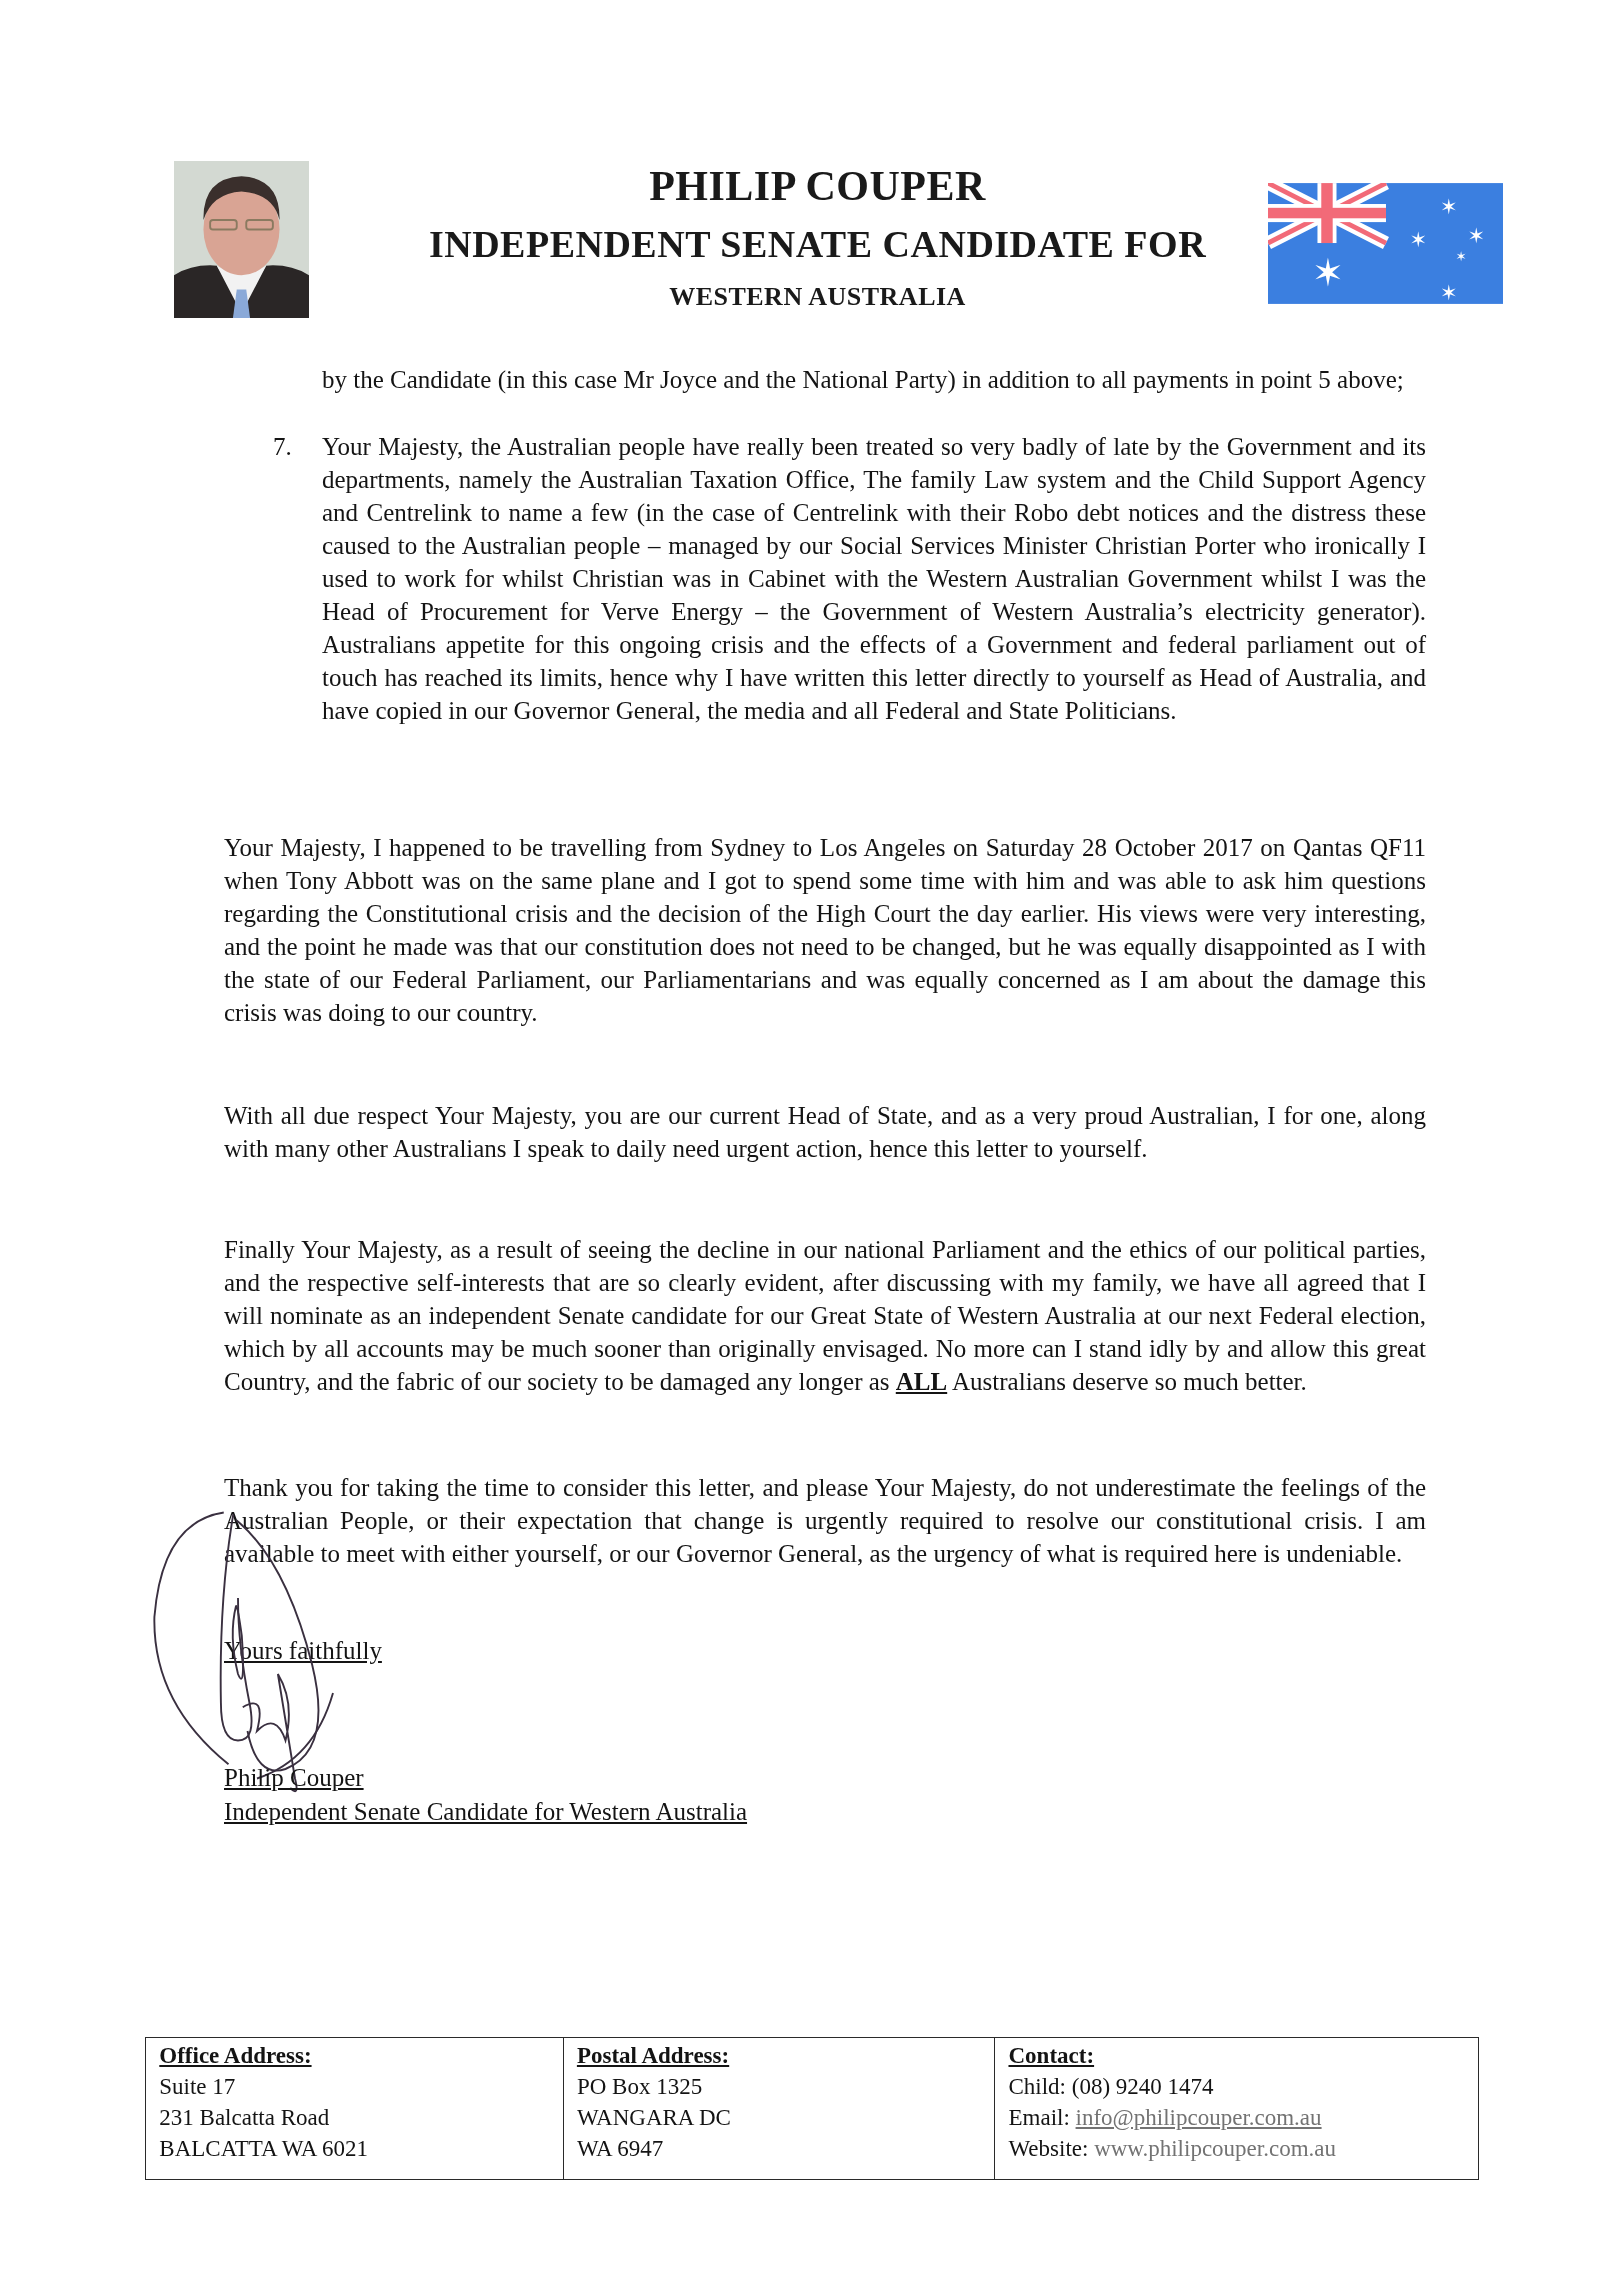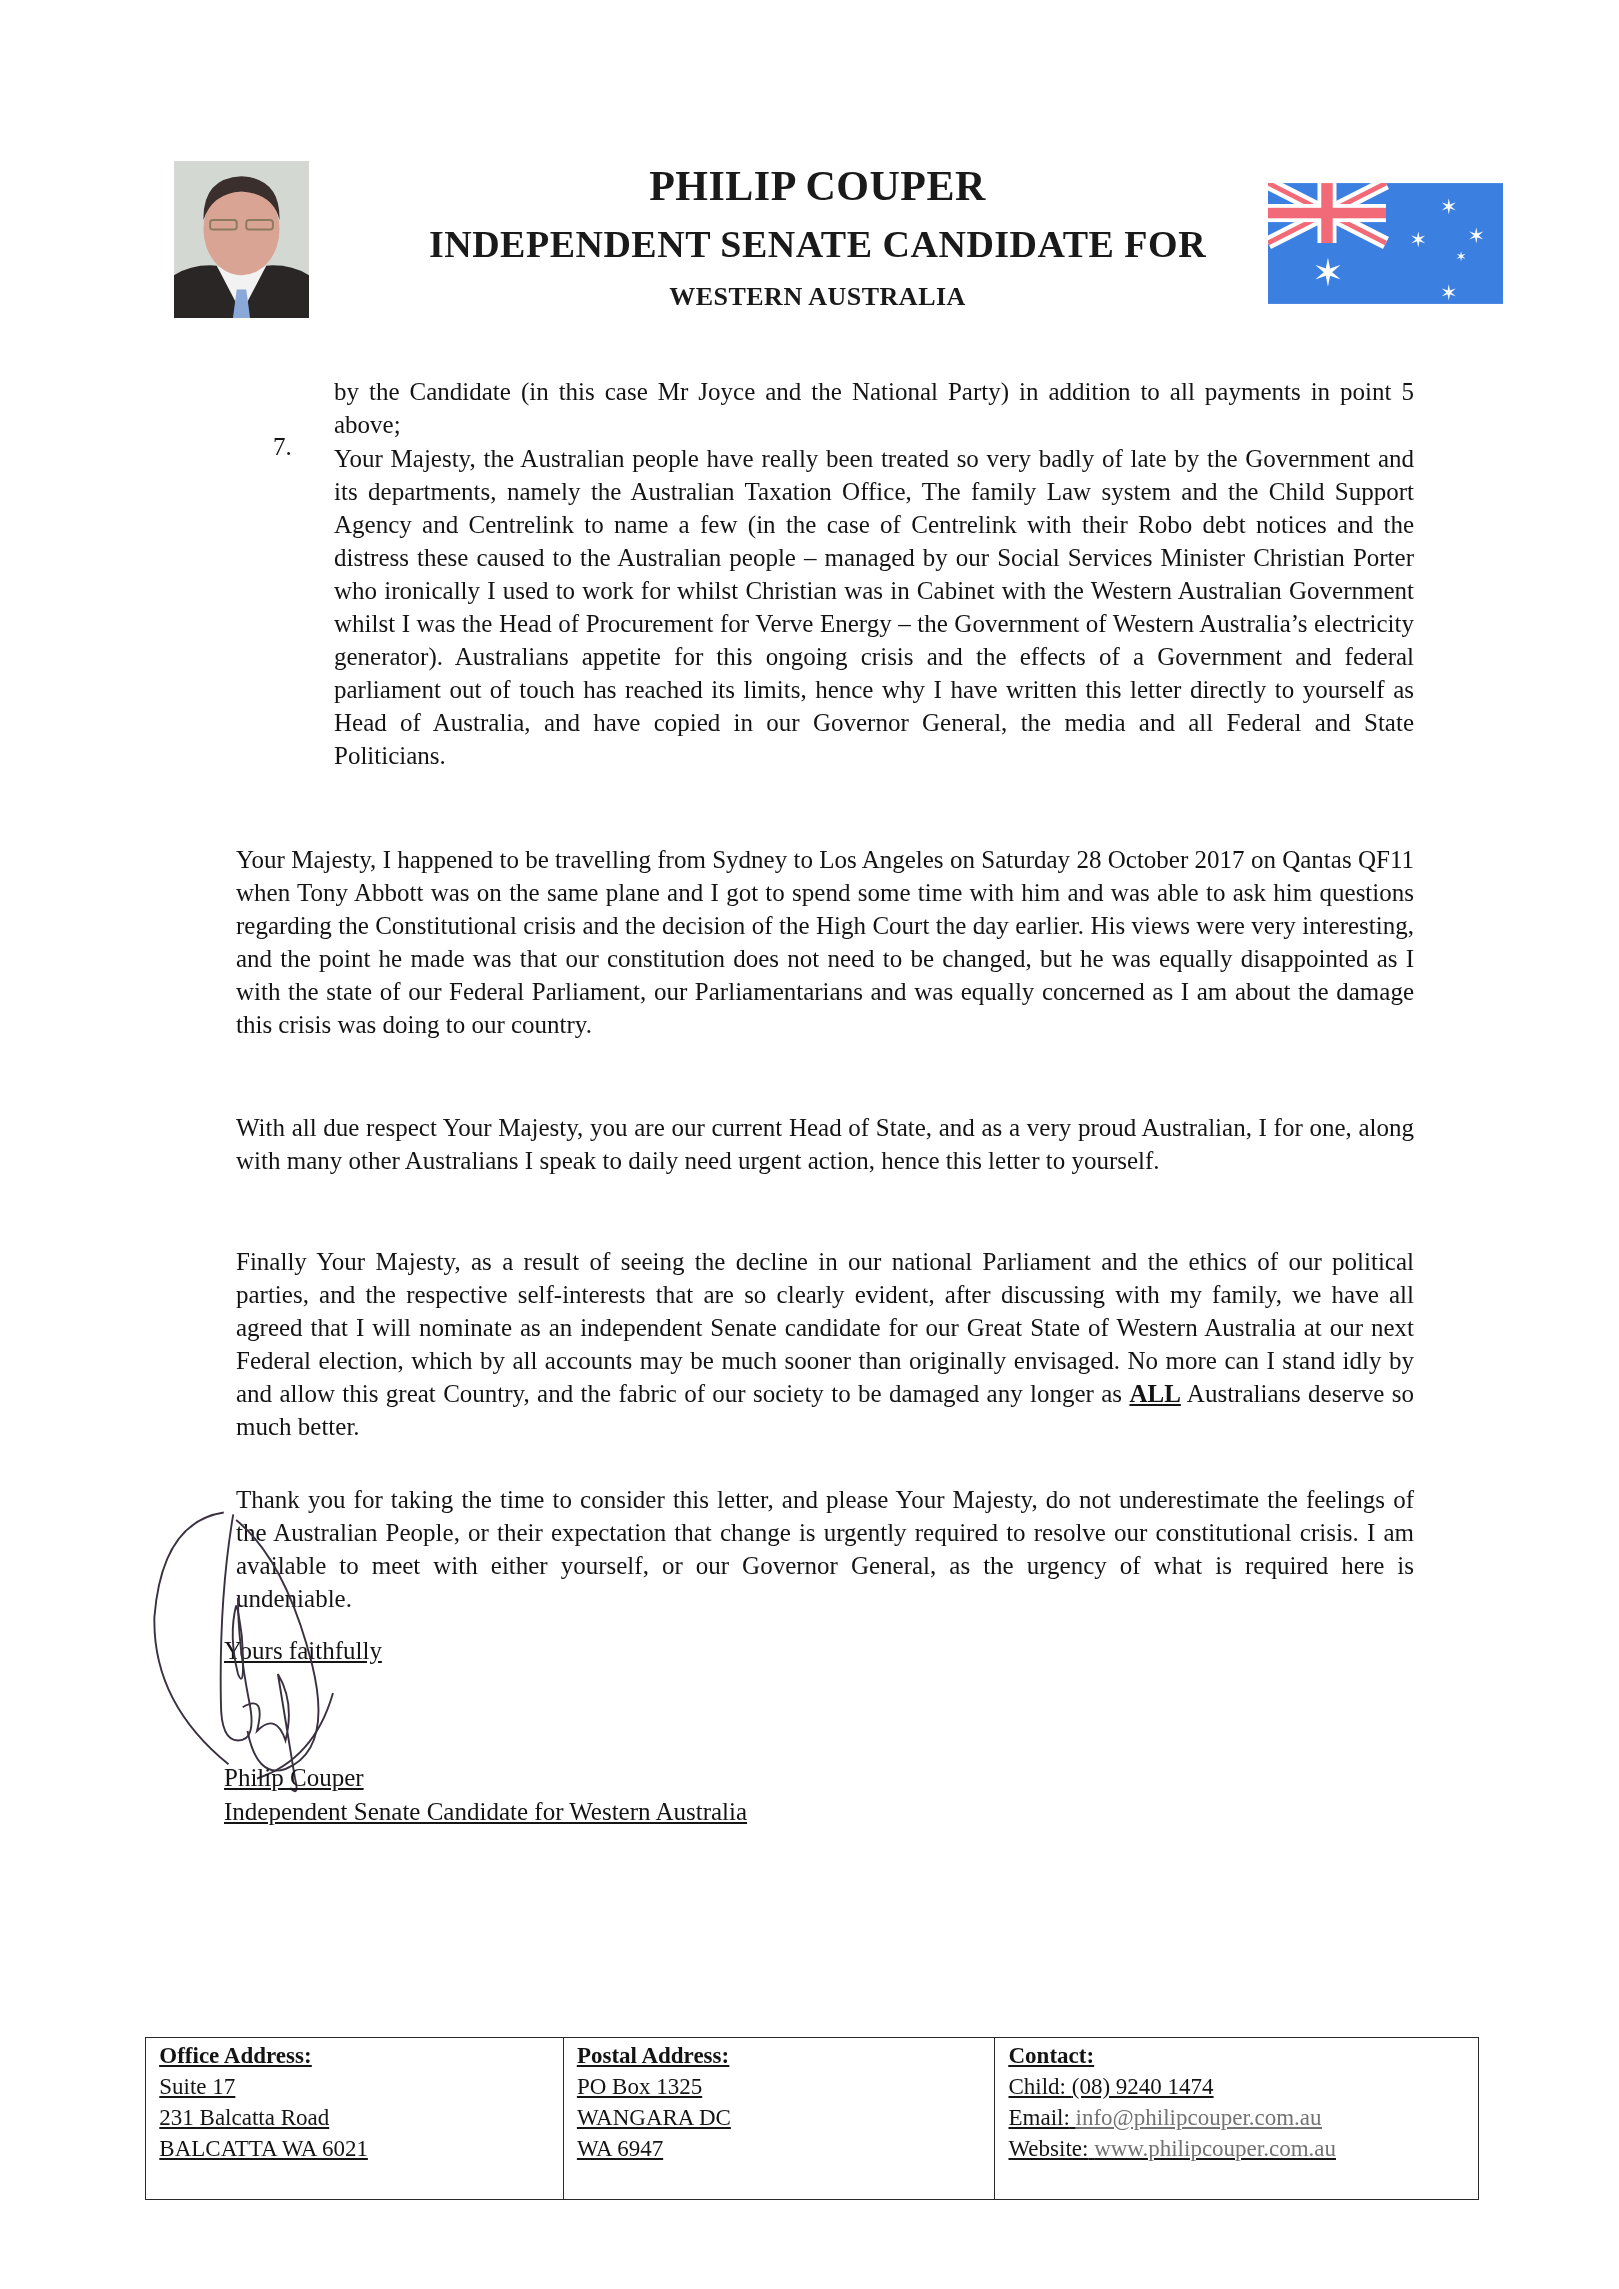--- a/index.html
+++ b/index.html
@@ -8,29 +8,29 @@
   .abs { position: absolute; }
   .photo { left: 174px; top: 161px; width: 135px; height: 157px; overflow: hidden;
            background: linear-gradient(#d6dcd6, #c9cfc8); }
   .title { left: 342px; width: 951px; text-align: center; font-weight: bold;
            color: #1a1a1a; letter-spacing: 0.5px; }
   .t1 { top: 162px; font-size: 42px; line-height: 48px; }
   .t2 { top: 221px; font-size: 38px; line-height: 46px; }
   .t3 { top: 274px; font-size: 26px; line-height: 46px; }
   .flag { left: 1268px; top: 183px; width: 235px; height: 121px; }
   .body { font-size: 25px; line-height: 33px; text-align: justify; }
-  .body p { margin: 12px; }
+  .body p { margin: 0; }
   .ind { left: 322px; width: 1104px; }
   .para { left: 224px; width: 1202px; }
   .lastline { text-align-last: left; }
   .num { left: 273px; font-size: 25px; line-height: 33px; }
   .sig { left: 143px; top: 1503px; width: 285px; height: 304px; }
   .closing { left: 224px; font-size: 25px; line-height: 33px; text-decoration: underline; }
-  .ftable { left: 145px; top: 2037px; width: 1334px; height: 163px;
-            border: 1.4px solid #2a2a2a; border-collapse: collapse; text-decoration: underline; }
+  .ftable { left: 145px; top: 2037px; width: 1334px; height: 143px;
+            border: 1.4px solid #2a2a2a; border-collapse: collapse; }
   .ftable td { vertical-align: top; border-left: 1.4px solid #2a2a2a; padding: 1.9px 13.3px;
                font-size: 23px; line-height: 31px; }
   .ftable td:first-child { border-left: none; }
   .fh { font-weight: bold; text-decoration: underline; }
   .link { color: #737373; }
   .link.u { text-decoration: underline; }
   .ul { text-decoration: underline; font-weight: bold; }
 </style>
 </head>
 <body>

